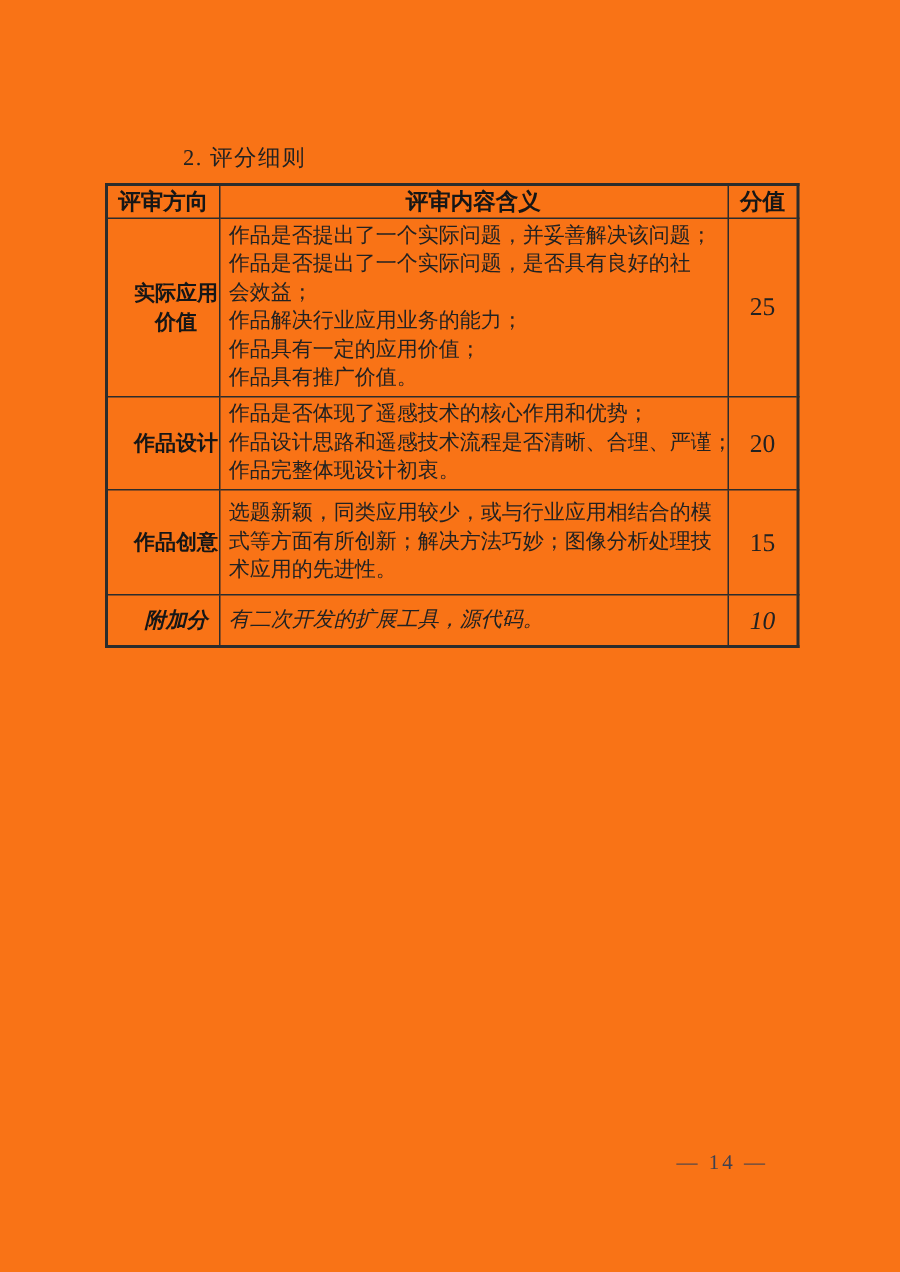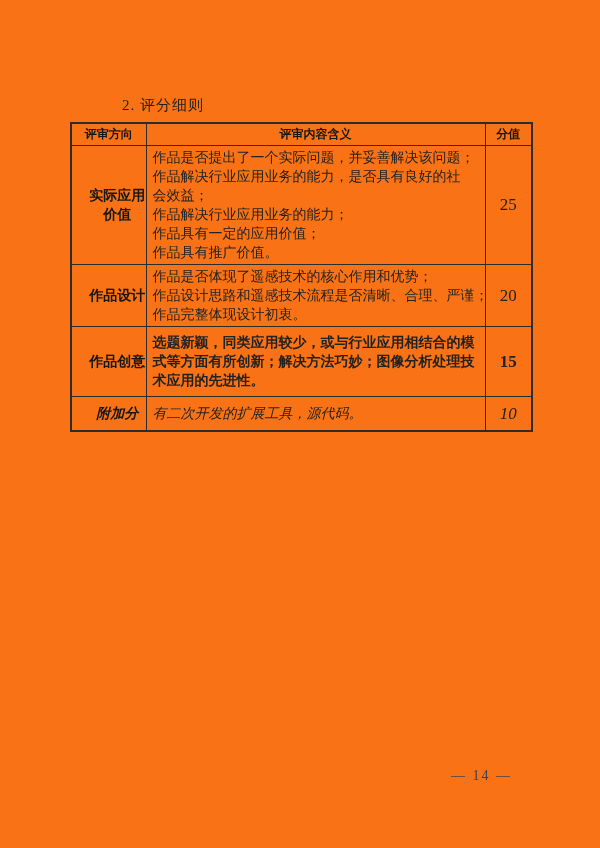--- a/index.html
+++ b/index.html
@@ -36,21 +36,21 @@
   .score-table col.c-score { width: 47px; }
   .score-table th, .score-table td {
     border: 1px solid #2c2c2c;
     padding: 0;
     vertical-align: middle;
     overflow: hidden;
   }
   .score-table th {
     font-family: Liberation Serif, serif;
     font-weight: bold;
-    font-size: 12px;
+    font-size: 15px;
     height: 21px;
     text-align: center;
     color: #161616;
   }
   td.dir-cell {
     font-family: "Liberation Sans", sans-serif;
     font-weight: bold;
     font-size: 14px;
     text-align: center;
     color: #161616;
@@ -65,21 +65,21 @@
   }
   td.content-cell .cl { white-space: nowrap; }
   td.score-cell {
     font-size: 17px;
     text-align: center;
     color: #222;
   }
   tr.r1 td { height: 113px; }
   tr.r2 td { height: 56px; }
   tr.r3 td { height: 44px; }
-  tr.r4 td { height: 65px; font-weight: bold; }
+  tr.r4 td { height: 65px; }
   tr.r5 td { height: 41px; }
   tr.r6 td { height: 29px; font-style: italic; }
   .page-number {
     position: absolute;
     left: 451px; top: 768px;
     font-size: 14px;
     color: #3d4150;
     letter-spacing: 2px;
     white-space: nowrap;
   }
@@ -105,21 +105,21 @@
       </tr>
     </thead>
     <tbody>
       <tr class="r1">
         <td class="dir-cell">
           <div>实际应用</div>
           <div>价值</div>
         </td>
         <td class="content-cell">
           <div class="cl">作品是否提出了一个实际问题，并妥善解决该问题；</div>
-          <div class="cl">作品解决行业应用业务的能力，是否具有良好的社</div>
+          <div class="cl">作品是否提出了一个实际问题，是否具有良好的社</div>
           <div class="cl">会效益；</div>
           <div class="cl">作品解决行业应用业务的能力；</div>
           <div class="cl">作品具有一定的应用价值；</div>
           <div class="cl">作品具有推广价值。</div>
         </td>
         <td class="score-cell">25</td>
       </tr>
       <tr class="r2">
         <td class="dir-cell">
           <div>作品设计</div>

